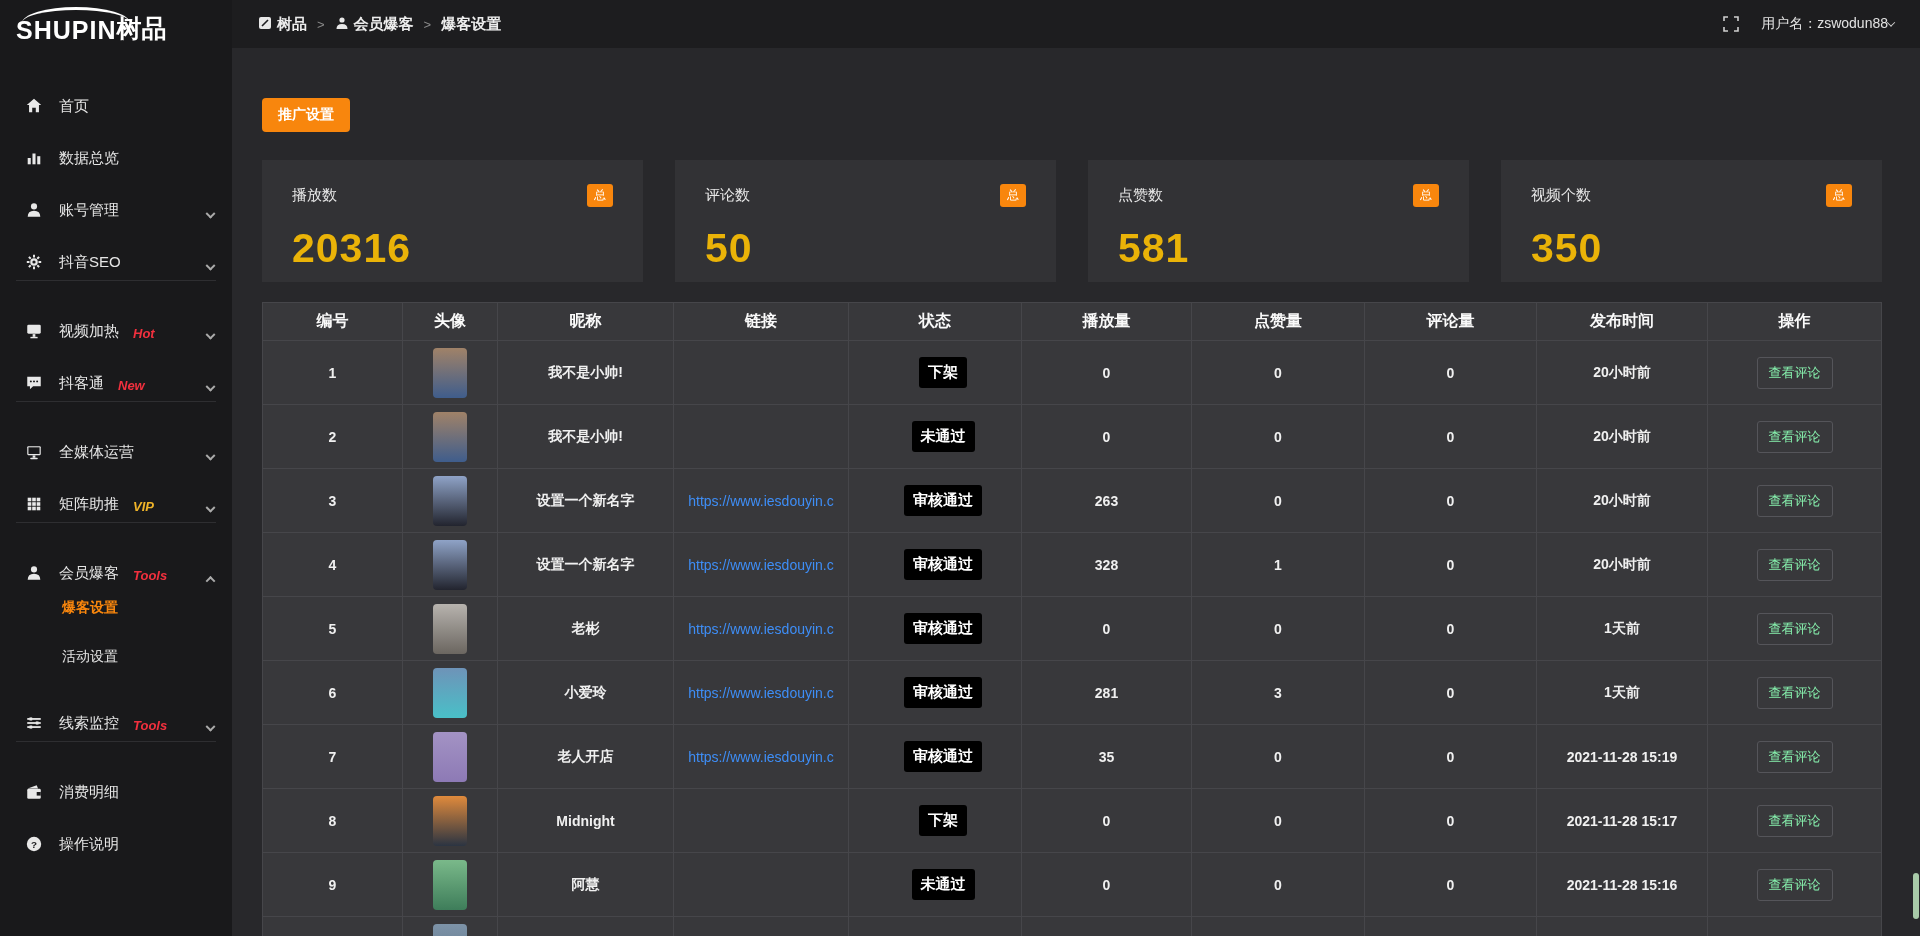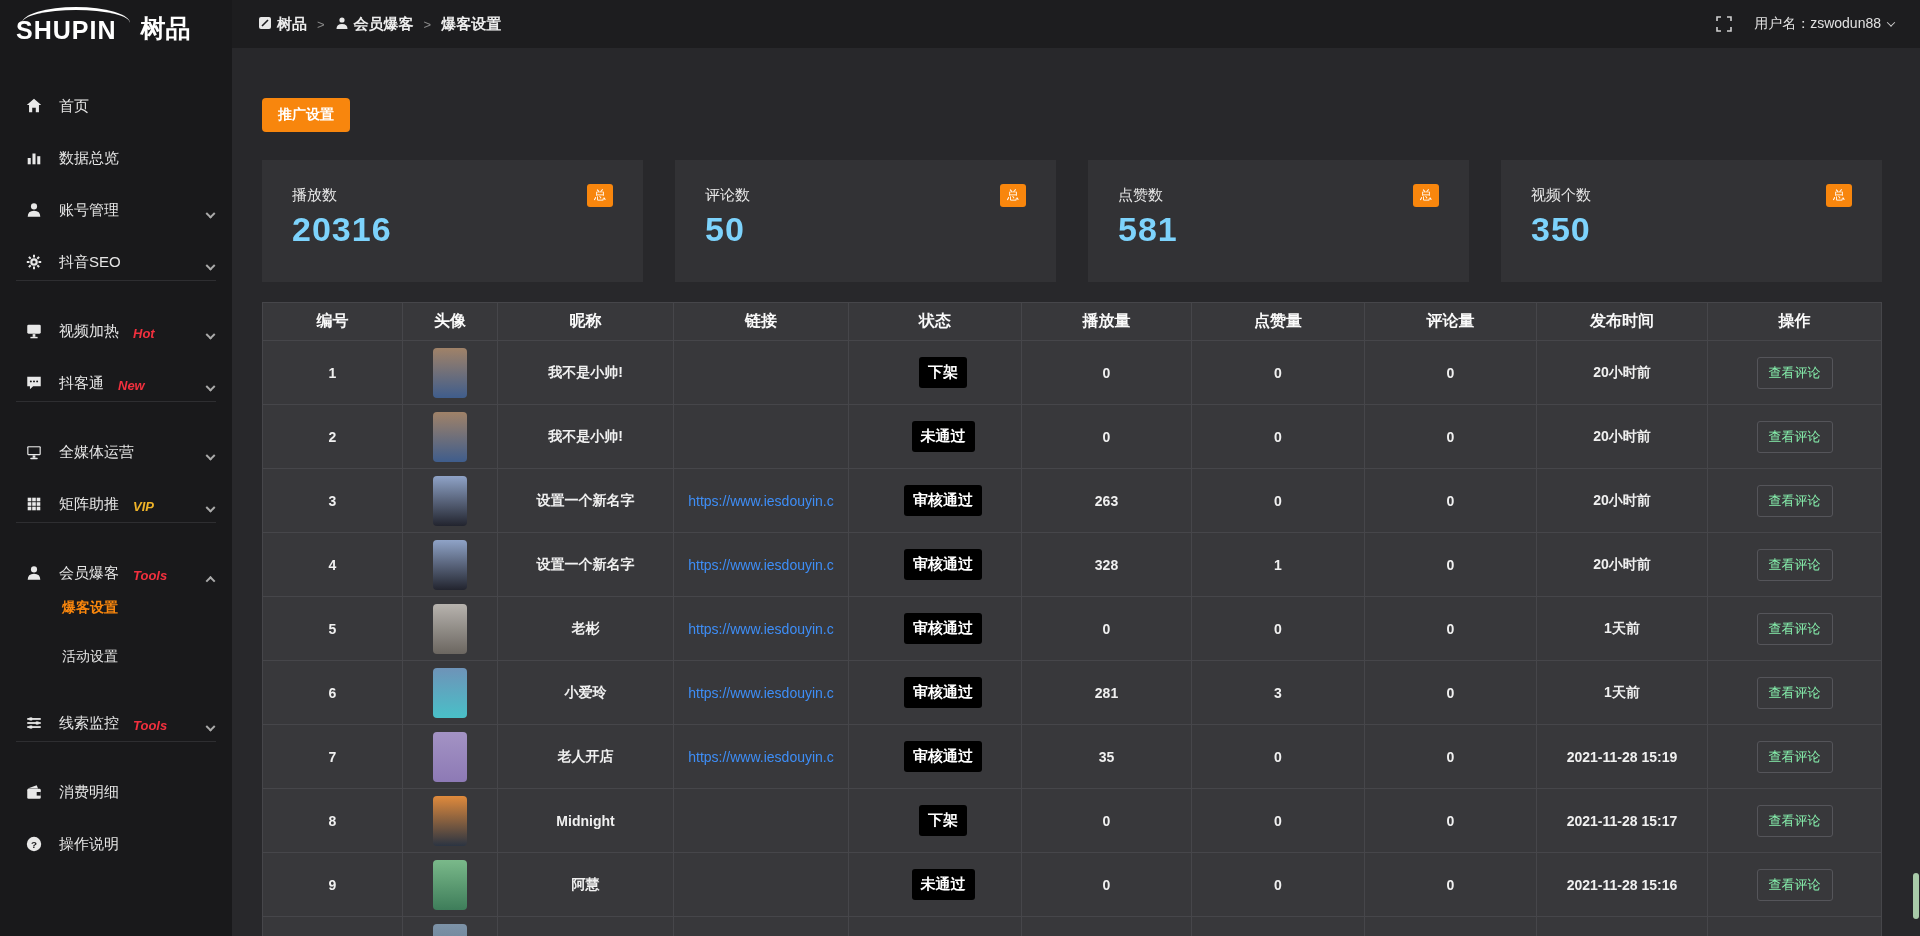--- a/index.html
+++ b/index.html
@@ -1,21 +1,21 @@
 <!DOCTYPE html>
 <html><head>
 <meta charset="utf-8">
 <style>
   * { margin:0; padding:0; box-sizing:border-box; }
   html,body { width:1920px; height:936px; overflow:hidden; background:#28282b;
               font-family:"Liberation Sans","DejaVu Sans",sans-serif; }
 
   
   .sidebar { position:fixed; left:0; top:0; width:232px; height:936px; background:#19191b; z-index:5; }
-  .logo { height:50px; display:flex; align-items:center; padding-left:16px; gap:24px; }
+  .logo { height:50px; display:flex; align-items:center; padding-left:16px; gap:0; }
   .logo-en-wrap { position:relative; padding-top:10px; }
   .logo-arc { position:absolute; top:1px; left:6px; width:108px; height:16px;
               border-top:3px solid #fff; border-radius:50% 50% 0 0 / 100% 100% 0 0; }
   .logo-en { color:#fff; font-size:25px; font-weight:bold; letter-spacing:1px; }
   .logo-cn { color:#fff; font-size:25px; font-weight:bold; padding-top:6px; }
   .nav { padding-top:14px; }
   .side-item { height:52px; display:flex; align-items:flex-end; padding:0 18px 0 24px;
                color:#e6e6e6; font-size:15px; cursor:pointer; }
   .s-icon { width:20px; height:20px; margin-right:15px; display:inline-flex; align-items:center; justify-content:center; flex:none; }
   .s-icon svg { width:18px; height:18px; }
@@ -32,34 +32,34 @@
 
   
   .topbar { position:fixed; left:232px; top:0; width:1688px; height:48px; background:#1d1d1f;
             display:flex; align-items:center; justify-content:space-between; padding:0 26px; z-index:4; }
   .crumbs { display:flex; align-items:center; gap:10px; color:#ededed; font-size:15px; font-weight:bold; }
   .crumb { display:flex; align-items:center; gap:5px; cursor:pointer; }
   .crumb-sep { color:#8a8a8a; font-size:13px; font-weight:normal; }
   .crumb svg { width:14px; height:14px; }
   .top-right { display:flex; align-items:center; gap:22px; color:#e2e2e2; font-size:14px; }
   .fullscreen { width:16px; height:16px; cursor:pointer; }
-  .user-entry { display:flex; align-items:center; gap:7px; cursor:pointer; }
+  .user-entry { display:flex; align-items:center; cursor:pointer; }
   .user-chev { width:6px; height:6px; border-right:1.5px solid #ccc; border-bottom:1.5px solid #ccc;
                transform:rotate(45deg) translate(-1px,-1px); }
 
   
   .main { margin-left:232px; margin-top:48px; height:888px; padding:0 38px 0 30px; overflow:hidden; }
   .promo-btn { margin-top:50px; background:#f8860d; color:#fff; border:none; border-radius:4px;
                font-size:14px; padding:1px 16px; height:34px; cursor:pointer;
                font-family:inherit; font-weight:bold; display:inline-block; }
 
   .stats-row { display:flex; gap:32px; margin-top:28px; }
   .stat-card { flex:1; height:122px; background:#323235; position:relative; padding:26px 30px; }
   .stat-label { color:#e8e8e8; font-size:15px; }
-  .stat-value { color:#7dd3fc; font-size:34px; font-weight:bold; margin-top:5px; letter-spacing:1px; }
+  .stat-value { color:#eab308; font-size:41px; font-weight:bold; margin-top:20px; letter-spacing:1px; }
   .stat-badge { position:absolute; top:24px; right:30px; background:#f8860d; color:#fff;
                 font-size:12px; padding:3px 7px; border-radius:3px; }
 
   
   .grid-wrap { margin-top:20px; }
   table.grid { width:100%; border-collapse:collapse; table-layout:fixed; }
   .grid th, .grid td { border:1px solid #46464a; background:#38383b; text-align:center;
                        vertical-align:middle; color:#f0f0f0; overflow:hidden; }
   .grid th { height:38px; font-size:16px; font-weight:bold; color:#fafafa;text-align:center; }
   .grid td { height:64px; font-size:14px; font-weight:bold; }

